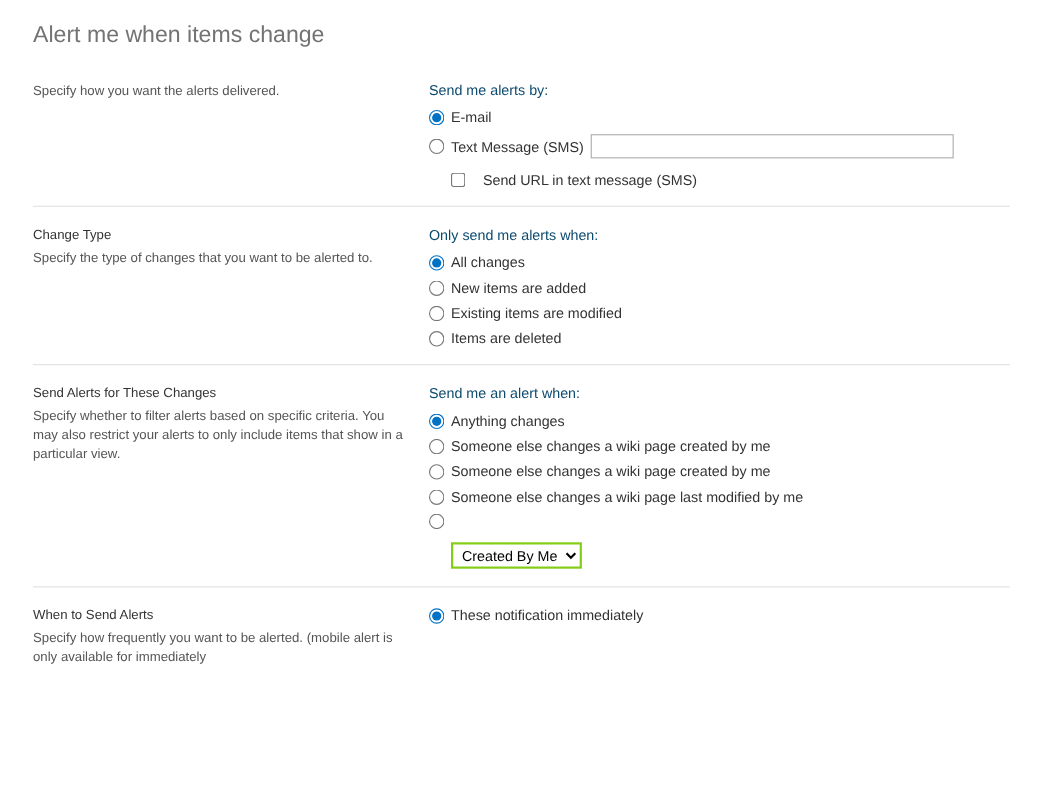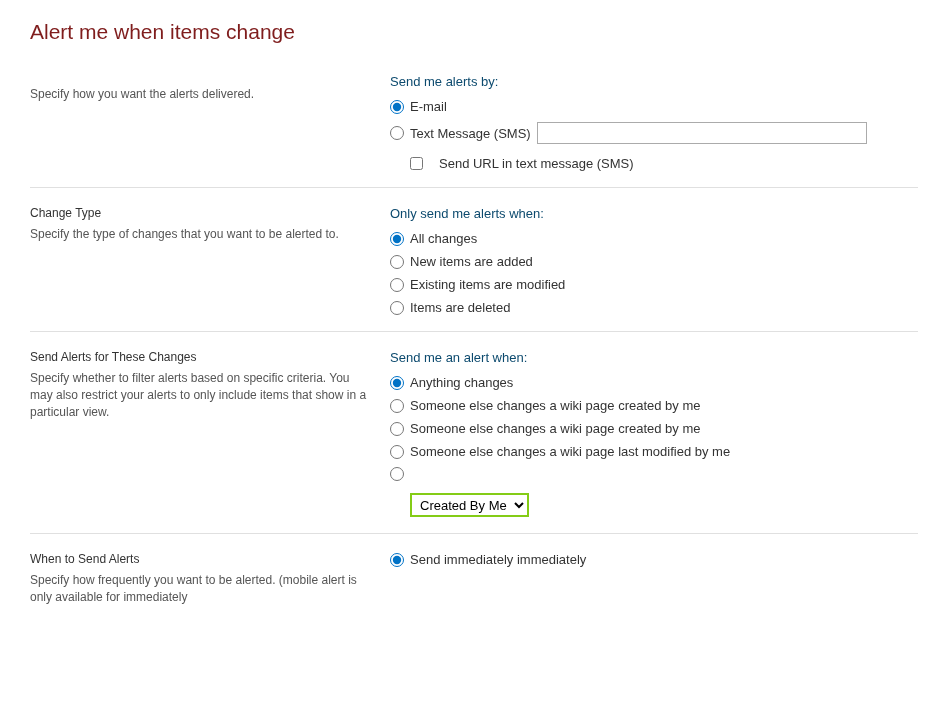--- a/index.html
+++ b/index.html
@@ -14,21 +14,21 @@
       color: #333;
       background: #fff;
       padding: 20px 30px;
       width: 948px;
       min-height: 727px;
     }
 
     h1.page-title {
       font-size: 21px;
       font-weight: 300;
-      color: #7f1d1d;
+      color: #737373;
       margin-bottom: 18px;
     }
 
     .form-layout {
       display: flex;
       flex-direction: column;
       gap: 0;
     }
 
     .form-row {
@@ -137,21 +137,20 @@
     .divider {
       border: none;
       border-top: 1px solid #e0e0e0;
       margin: 6px 0;
     }
 
     .top-desc {
       font-size: 12px;
       color: #555;
       margin-bottom: 8px;
-      margin-top: 12px;
     }
   </style>
 </head>
 <body>
 
 <h1 class="page-title">Alert me when items change</h1>
 
 <div class="form-layout">
 
   <div class="form-row">
@@ -252,19 +251,19 @@
 
   <div class="form-row">
     <div class="form-row-label">
       <h3>When to Send Alerts</h3>
       <p>Specify how frequently you want to be alerted. (mobile alert is only available for immediately</p>
     </div>
     <div class="form-row-content">
       <div class="radio-group">
         <div class="radio-item">
           <input type="radio" name="whentosend" id="send-immediately-radio" checked="" style="">
-          <label for="send-immediately-radio">Send immediately immediately</label>
+          <label for="send-immediately-radio">These notification immediately</label>
         </div>
       </div>
     </div>
   </div>
 
 </div>
 
 </body></html>

